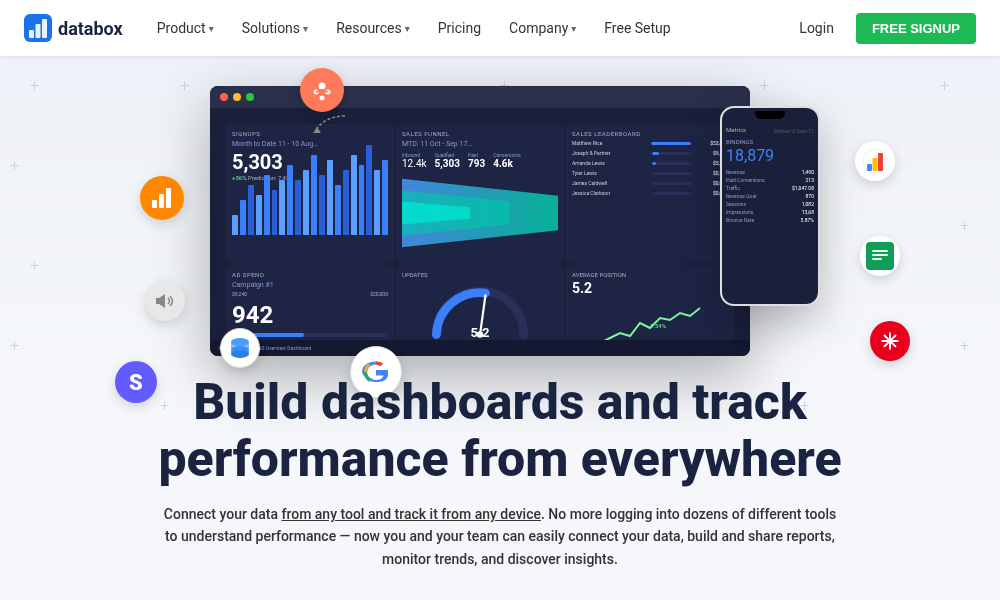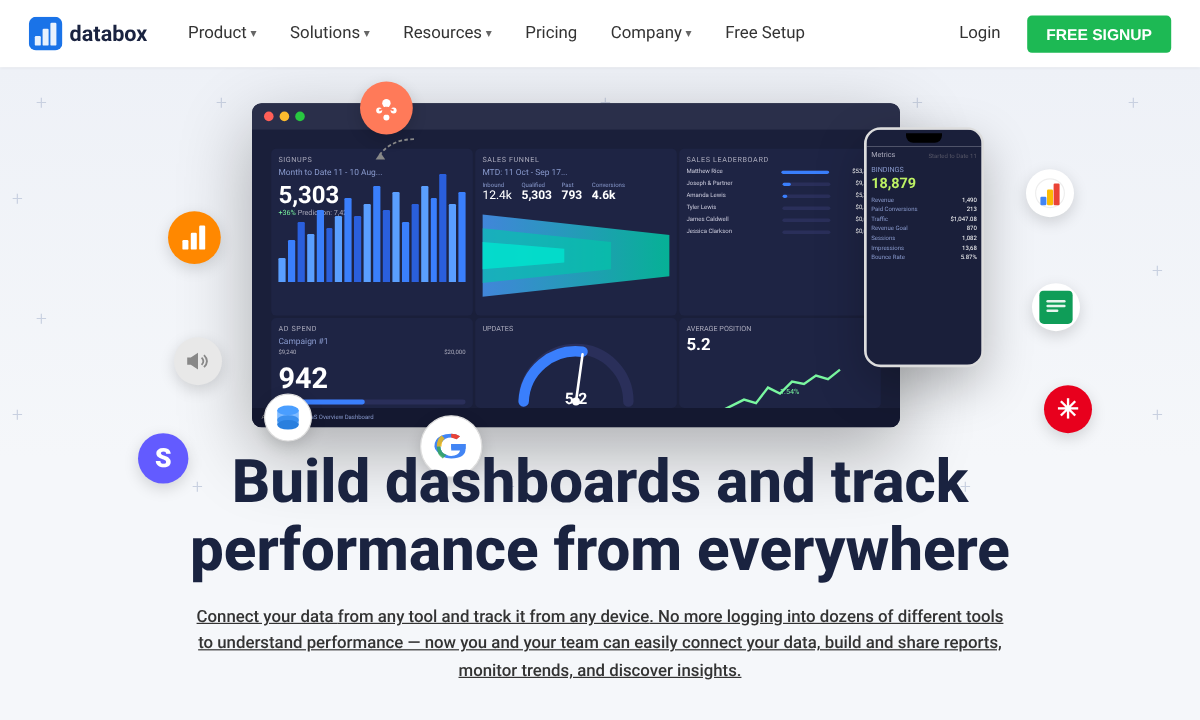--- a/index.html
+++ b/index.html
@@ -256,23 +256,23 @@
       background: #1a1f3a;
       height: calc(100% - 14px);
       padding: 4px;
     }
     .phone-metric-title {
       font-size: 6px;
       color: #aab;
       margin-bottom: 2px;
     }
     .phone-metric-num {
-      font-size: 12px;
-      font-weight: 700;
-      color: #bef264;
+      font-size: 16px;
+      font-weight: 400;
+      color: #3b82f6;
       margin-bottom: 4px;
     }
     .phone-row {
       display: flex;
       justify-content: space-between;
       margin-bottom: 2px;
     }
     .phone-label {
       font-size: 5px;
       color: #8899cc;
@@ -358,21 +358,20 @@
       margin-bottom: 14px;
     }
     .hero-sub {
       font-size: 14px;
       color: #555;
       line-height: 1.6;
       max-width: 680px;
       margin: 0 auto;
     }
     .hero-sub span {
-      text-decoration: underline;
       color: #333;
       font-weight: 500;
     }
 
     
     .plus-signs {
       position: absolute;
       top: 0; left: 0; right: 0;
       height: 340px;
       pointer-events: none;

